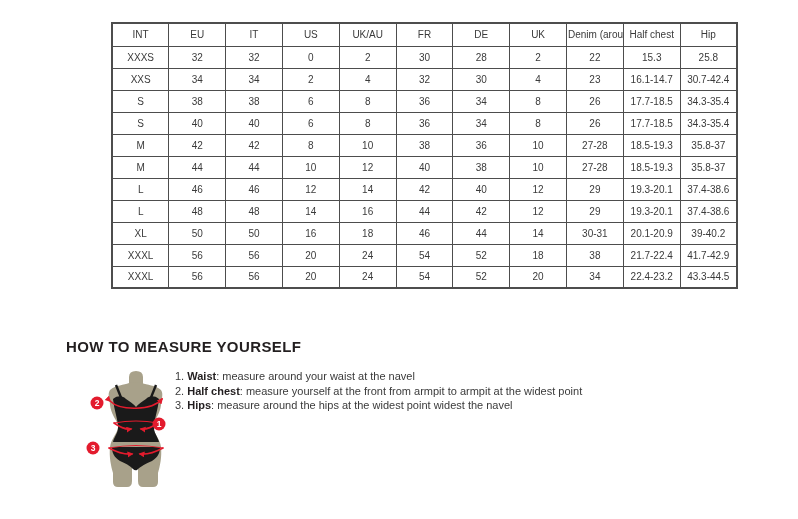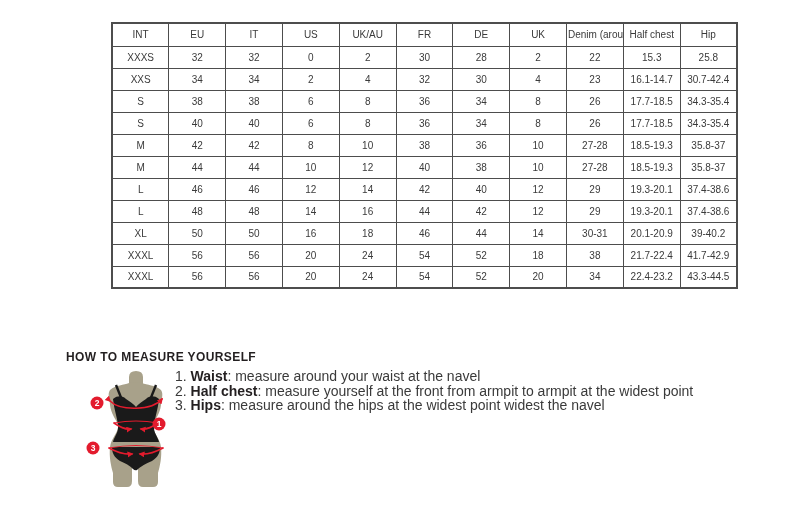--- a/index.html
+++ b/index.html
@@ -31,29 +31,29 @@
     color: #3a3a3a;
     height: 22px;
     padding: 0 1px;
     white-space: nowrap;
     overflow: hidden;
   }
   table.size-table th { height: 23px; }
 
   
   .measure-title {
-    position: absolute; left: 66px; top: 350px;
-    font-size: 12px; font-weight: 700; letter-spacing: 0.4px;
+    position: absolute; left: 66px; top: 338px;
+    font-size: 15px; font-weight: 700; letter-spacing: 0.4px;
     color: #231f20;
   }
   .measure-steps {
     position: absolute; left: 175px; top: 371px; width: 330px;
   }
   .measure-steps .step {
-    font-size: 14px; line-height: 10px;
+    font-size: 11px; line-height: 10px;
     color: #3a3a3a;
     margin-bottom: 4.5px;
     white-space: nowrap;
   }
   .measure-steps .step strong { font-weight: 700; color: #231f20; }
 
   .figure-wrap {
     position: absolute; left: 80px; top: 369px;
     width: 110px; height: 122px;
   }

